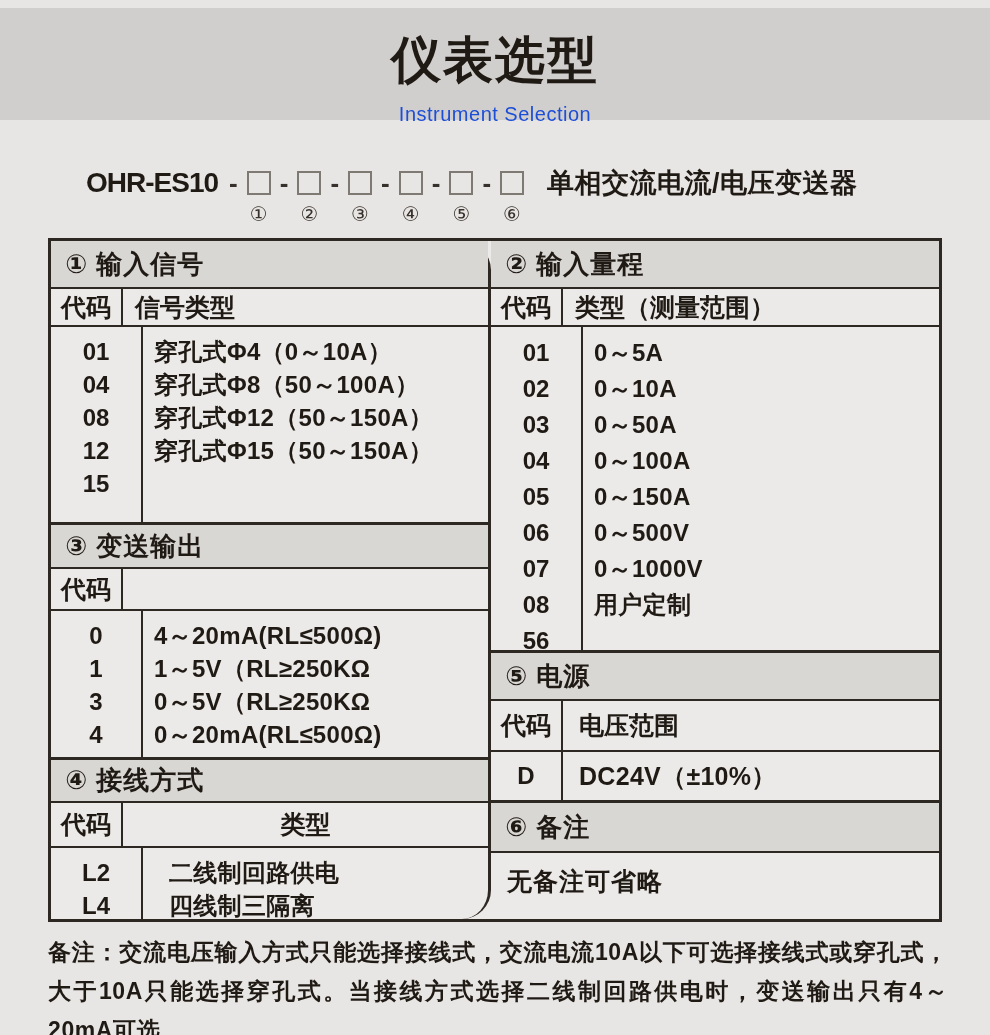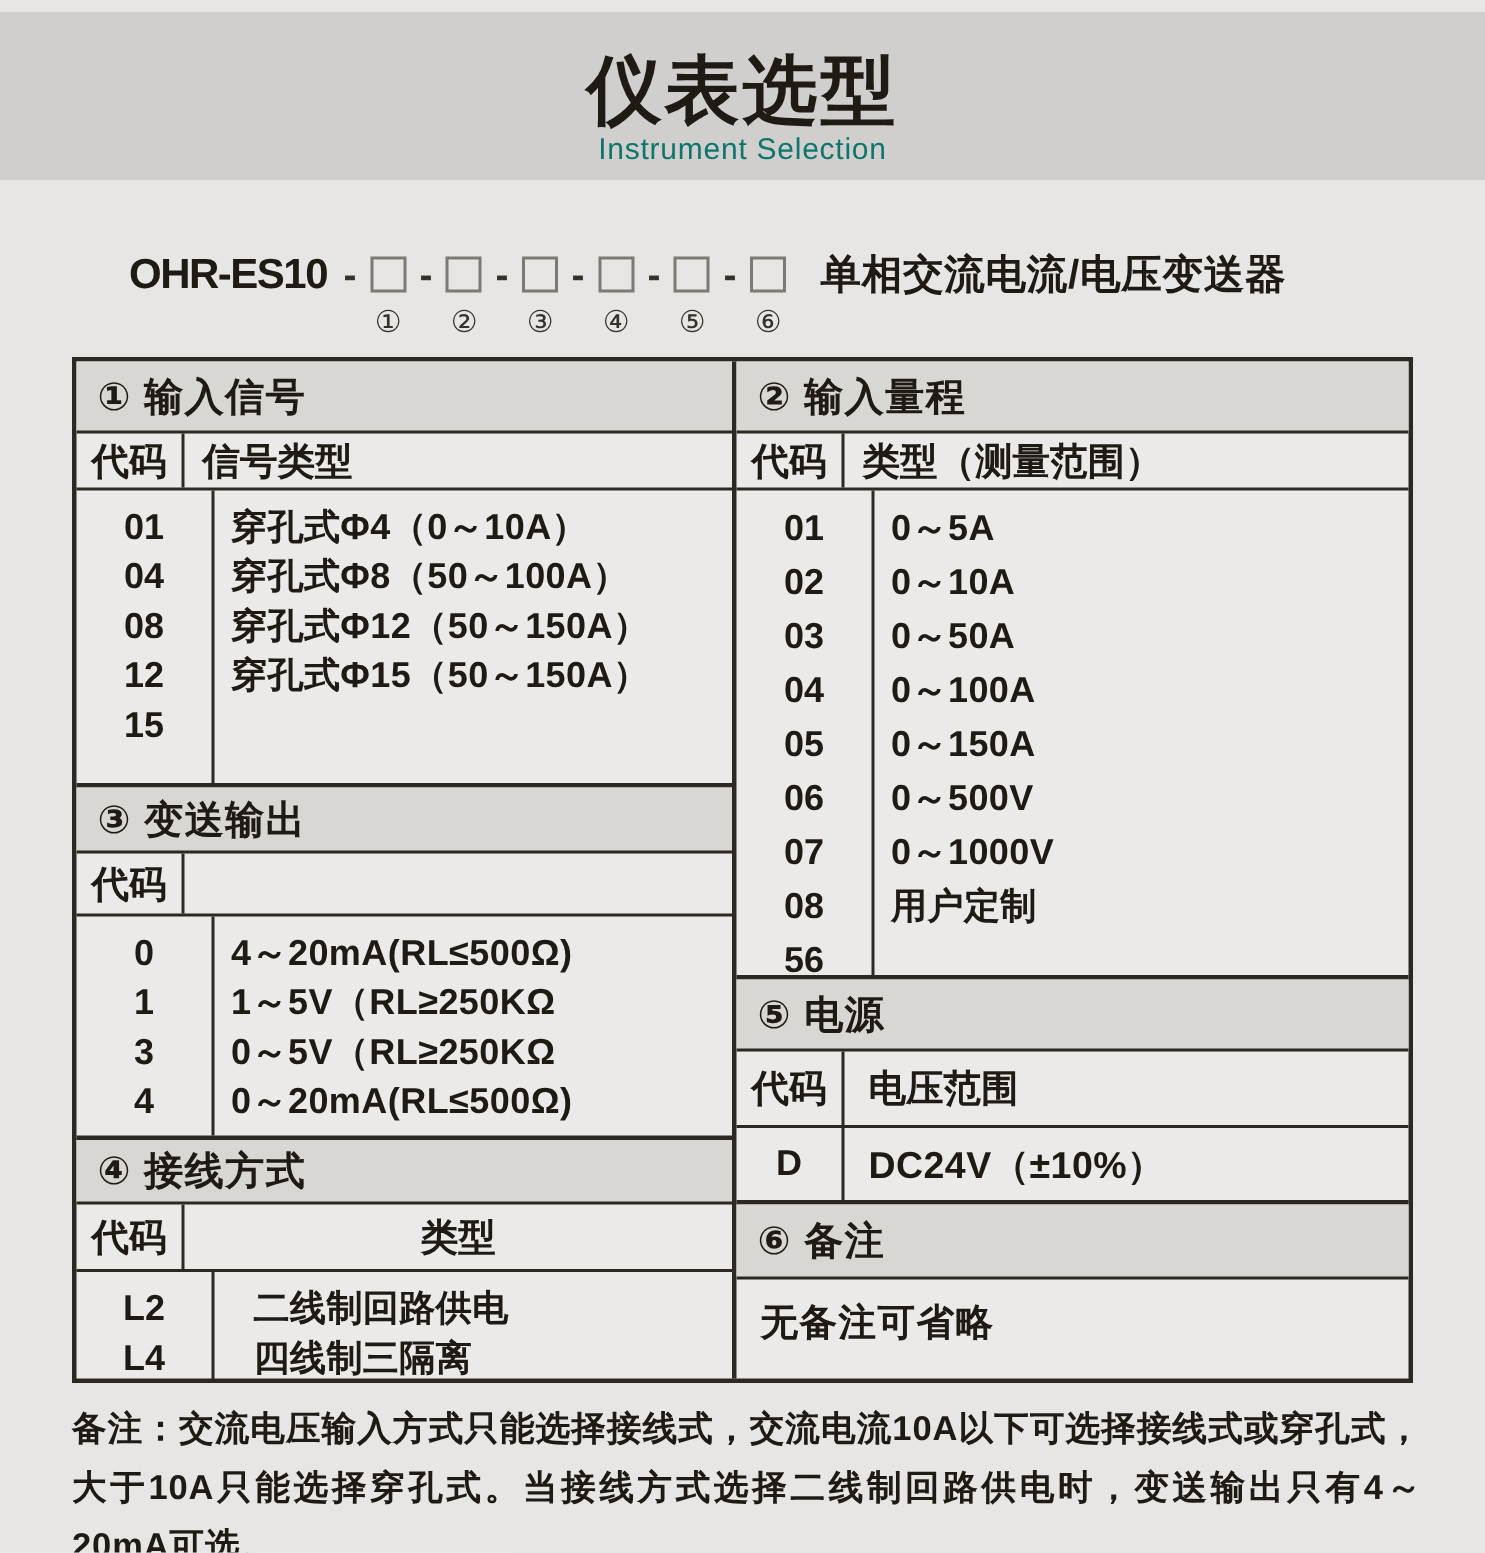--- a/index.html
+++ b/index.html
@@ -22,21 +22,21 @@
   
   .title-band{
     position:absolute;left:0;top:8px;width:990px;height:112px;
     background:var(--band-bg);text-align:center;
   }
   .title-band h1{
     font-size:50px;font-weight:bold;letter-spacing:2px;
     padding-top:26px;line-height:52px;
   }
   .title-band .subtitle{
-    font-size:20px;color:#0f766e;margin-top:3px;letter-spacing:0.5px;
+    font-size:20px;color:#1d4ed8;margin-top:17px;letter-spacing:0.5px;
   }
   
   .model-row{
     position:absolute;left:86px;top:165px;height:36px;
     display:flex;align-items:center;gap:9px;
   }
   .model-code{
     font-size:28px;font-weight:bold;letter-spacing:-1px;
     white-space:nowrap;margin-right:2px;
   }
@@ -53,21 +53,21 @@
   .model-name{
     font-size:27px;font-weight:bold;margin-left:14px;white-space:nowrap;
     letter-spacing:0.5px;
   }
   
   .sel-table{
     position:absolute;left:48px;top:238px;width:894px;height:684px;
     border:3px solid var(--line);background:var(--cell-bg);
     display:flex;
   }
-  .col-left{width:440px;border-right:3px solid var(--line);display:flex;flex-direction:column;}
+  .col-left{width:440px;border-right:3px solid var(--line);display:flex;flex-direction:column;border-radius:29px;}
   .col-right{flex:1;display:flex;flex-direction:column;}
   .sec-title{
     background:var(--hdr-bg);border-bottom:2px solid var(--line);
     display:flex;align-items:center;padding-left:14px;
     font-size:26px;font-weight:bold;letter-spacing:1px;flex:none;
   }
   .subhead{display:flex;border-bottom:2px solid var(--line);flex:none;}
   .subhead .sh-code{
     width:72px;border-right:2px solid var(--line);
     display:flex;align-items:center;justify-content:center;

